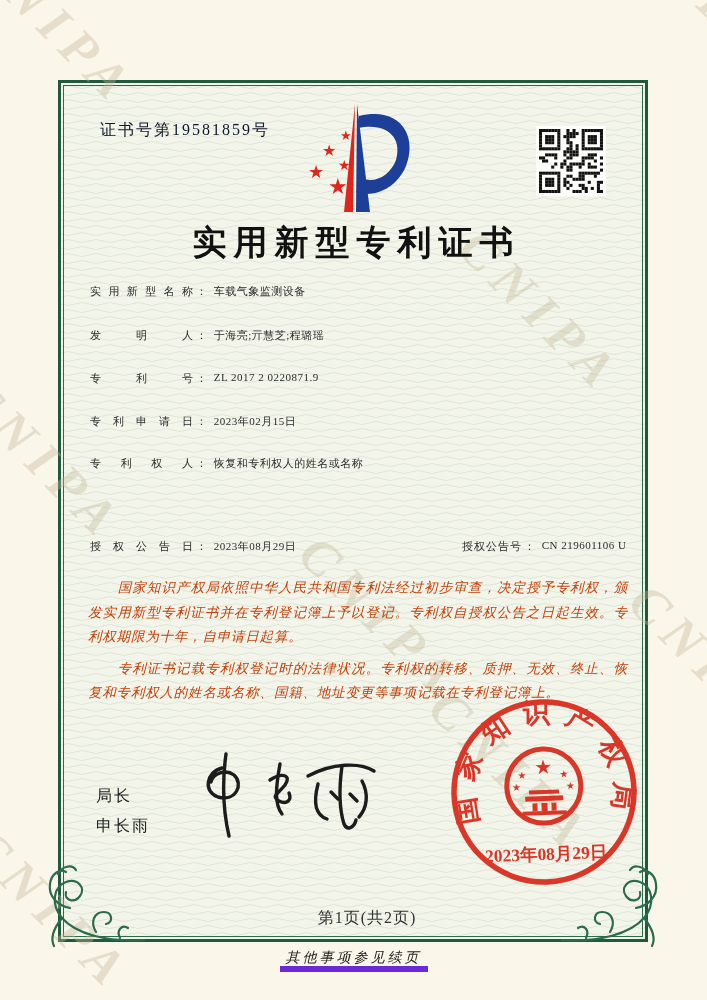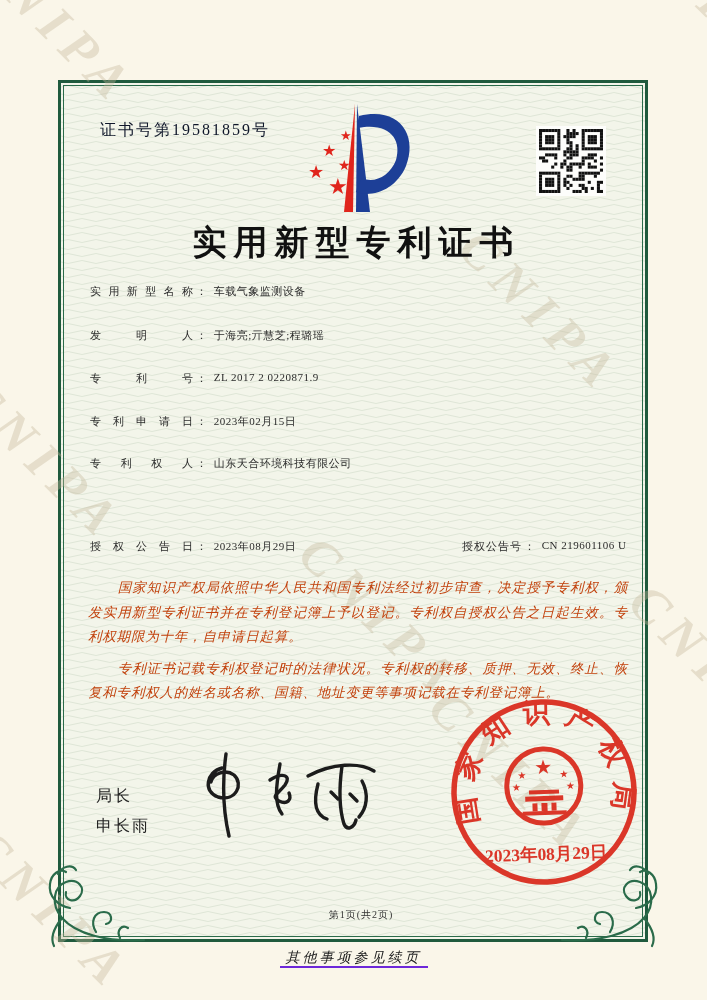--- a/index.html
+++ b/index.html
@@ -69,29 +69,29 @@
     font-family:Liberation Serif, serif;
     font-size:16px; color:#222; letter-spacing:2px;
   }
   .signer div { margin-bottom:9px; }
 
   .signature { position:absolute; left:192px; top:748px; z-index:5; }
 
   .seal { position:absolute; left:446px; top:694px; z-index:6; transform:rotate(-2deg); }
 
   .page-footer {
-    position:absolute; left:66px; top:908px; width:590px; text-align:center;
-    font-size:10px; color:#333; letter-spacing:1px; z-index:5;
+    position:absolute; left:72px; top:908px; width:590px; text-align:center;
+    font-size:16px; color:#333; letter-spacing:1px; z-index:5;
   }
 
   .cont-note {
     position:absolute; left:0; top:949px; width:707px; text-align:center;
     font-size:14px; font-style:italic; letter-spacing:3px; color:#222; z-index:5;
   }
-  .cont-note span { border-bottom:2px solid #6d28d9; padding:0 6px 1px; }
+  .cont-note span { border-bottom:6px solid #6d28d9; padding:0 6px 1px; }
 
   .flourish { position:absolute; z-index:5; }
 </style>
 </head>
 <body>
 
 <div class="page">
 
   <div class="wm" style="left:-48px; top:-6px;">CNIPA</div>
   <div class="wm" style="left:612px; top:-28px;">CNIPA</div>
@@ -490,21 +490,21 @@
     <div class="row" style="top:371px;">
       <span class="flabel">专利号</span><span class="colon">：</span>
       <span class="value">ZL 2017 2 0220871.9</span>
     </div>
     <div class="row" style="top:414px;">
       <span class="flabel">专利申请日</span><span class="colon">：</span>
       <span class="value">2023年02月15日</span>
     </div>
     <div class="row" style="top:456px;">
       <span class="flabel">专利权人</span><span class="colon">：</span>
-      <span class="value">山东天合环境科技有限公司</span>
+      <span class="value">恢复和专利权人的姓名或名称</span>
     </div>
     <div class="row" style="top:539px;">
       <span class="flabel">授权公告日</span><span class="colon">：</span>
       <span class="value">2023年08月29日</span>
       <span class="grant2">
         <span style="letter-spacing:1px;">授权公告号</span><span class="colon">：</span>
         <span class="value">CN 219601106 U</span>
       </span>
     </div>
 

